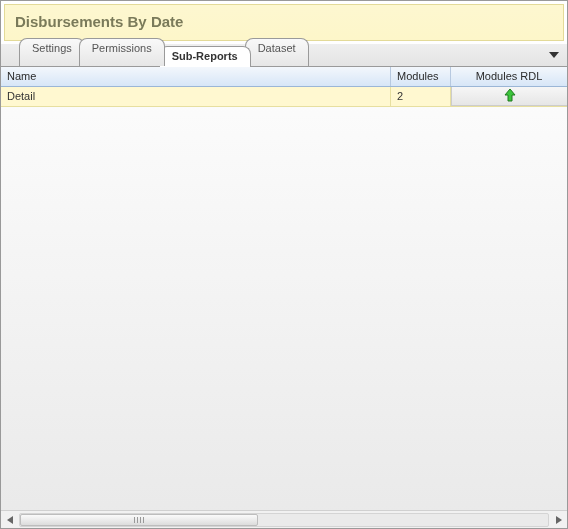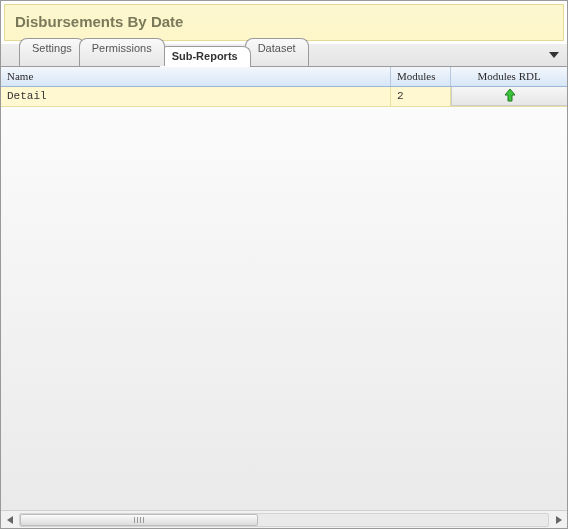--- a/index.html
+++ b/index.html
@@ -95,36 +95,34 @@
     background: linear-gradient(to bottom, #f3f7fc 0%, #d7e6f7 100%);
     border-bottom: 1px solid #9bb6d6;
     color: #2a2a2a;
     font-size: 11px;
   }
   .grid-header .col {
     border-right: 1px solid #b7c9e0;
     padding: 3px 6px;
     white-space: nowrap;
     overflow: hidden;
-    font-family: Liberation Serif, serif;
   }
   .grid-body {
     flex: 1;
     overflow: hidden;
   }
   .grid-row {
     display: flex;
     height: 20px;
     font-size: 11px;
     color: #333;
   }
   .grid-row.hl {
     background: #fff8d0;
     border-bottom: 1px solid #e7dfa0;
-    font-family: Liberation Mono, monospace;
   }
   .grid-row .cell {
     border-right: 1px solid #e7dfa0;
     padding: 3px 6px;
     white-space: nowrap;
     overflow: hidden;
   }
   .col-name  { flex: 0 0 390px; }
   .col-ds    { flex: 0 0 60px; }
   .col-upl   { flex: 1; text-align: center; }

